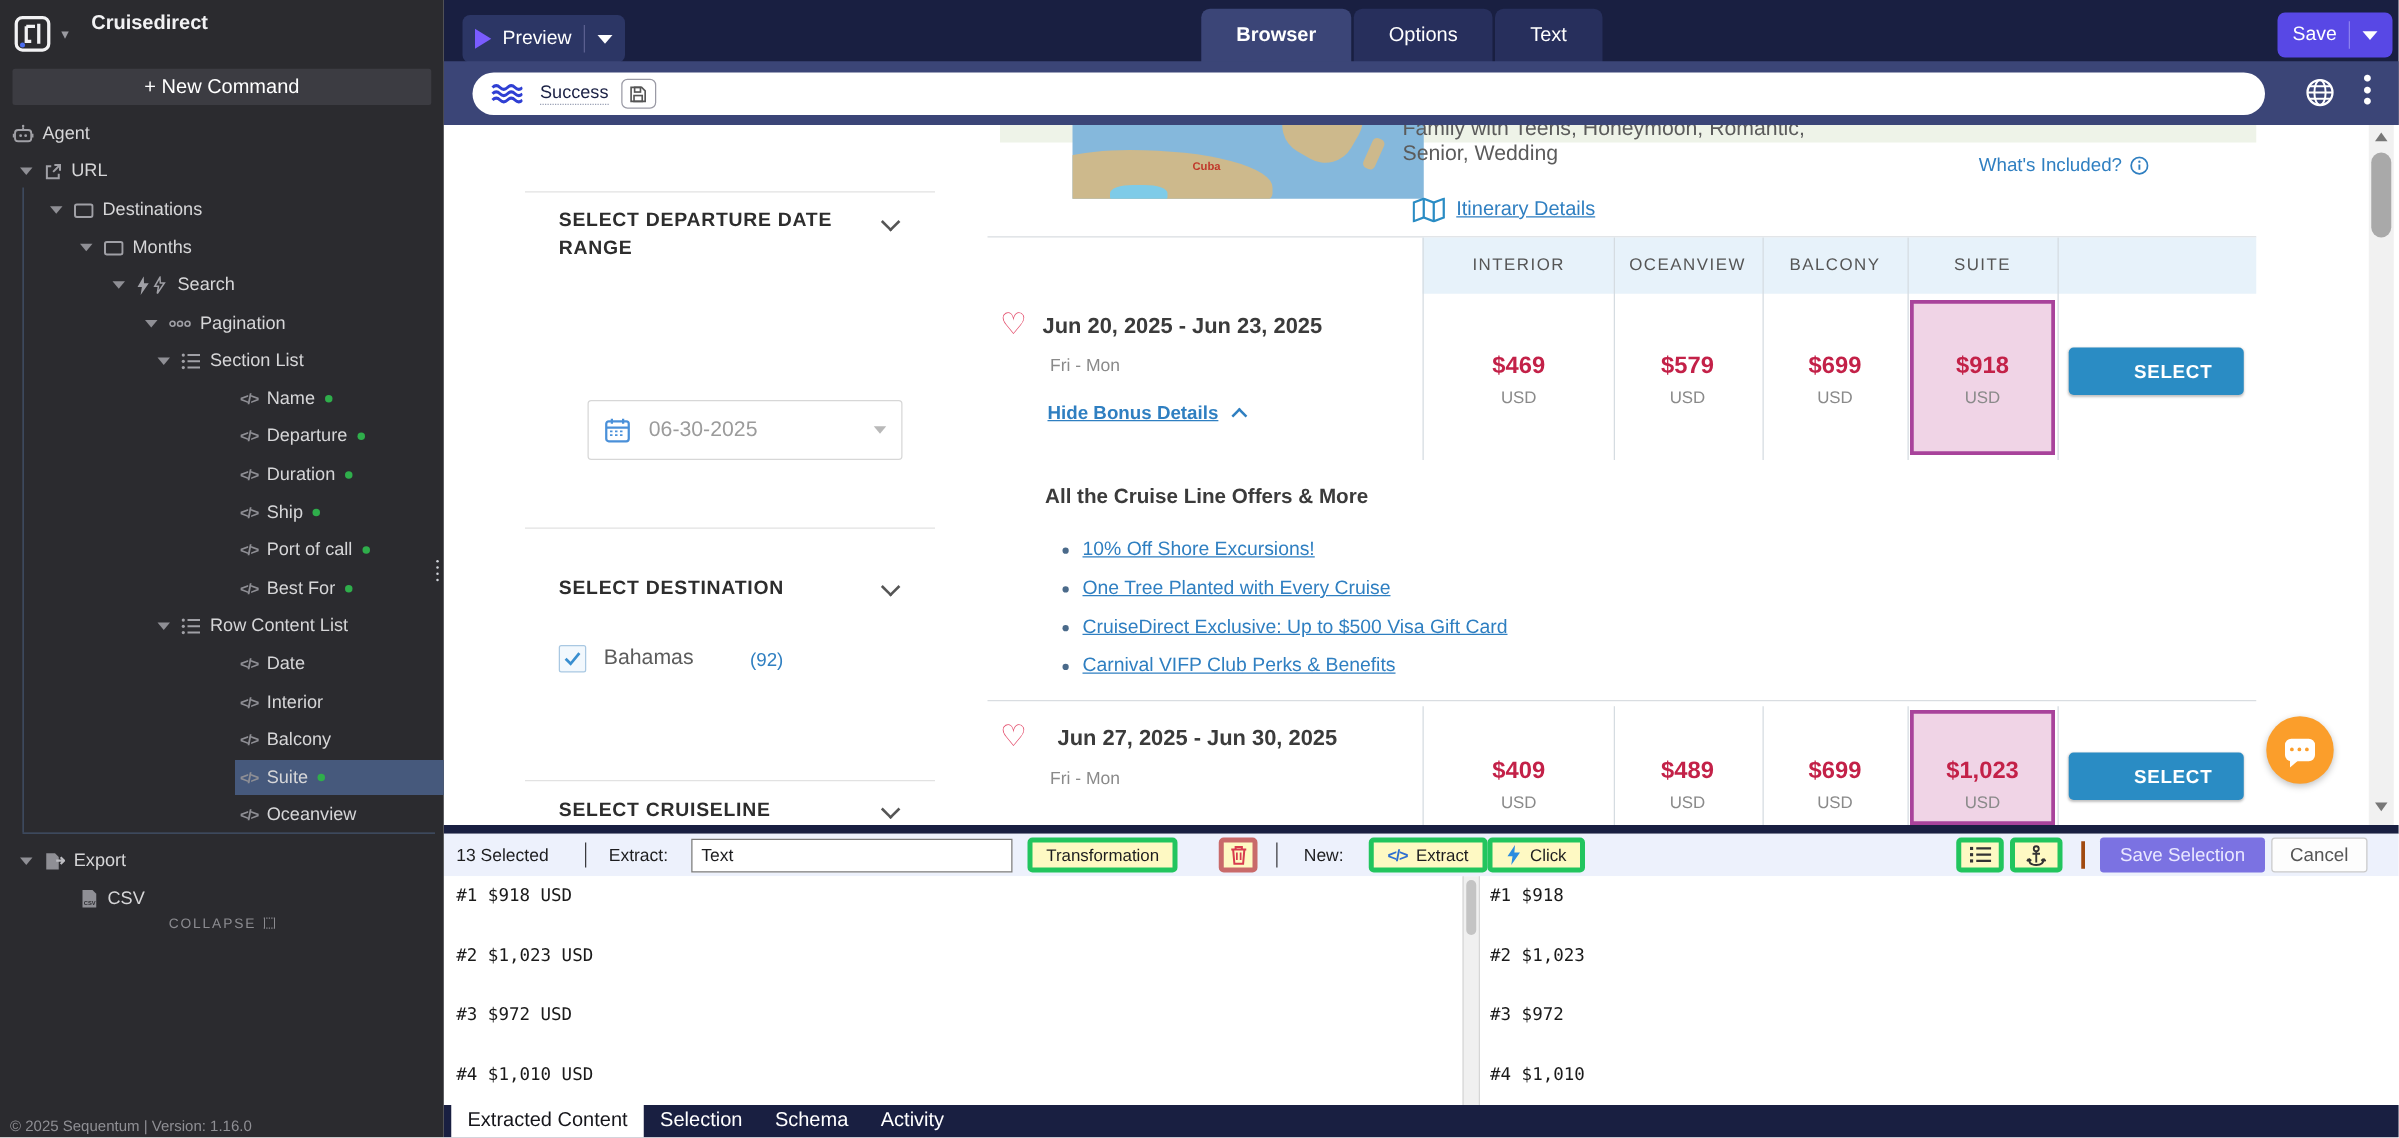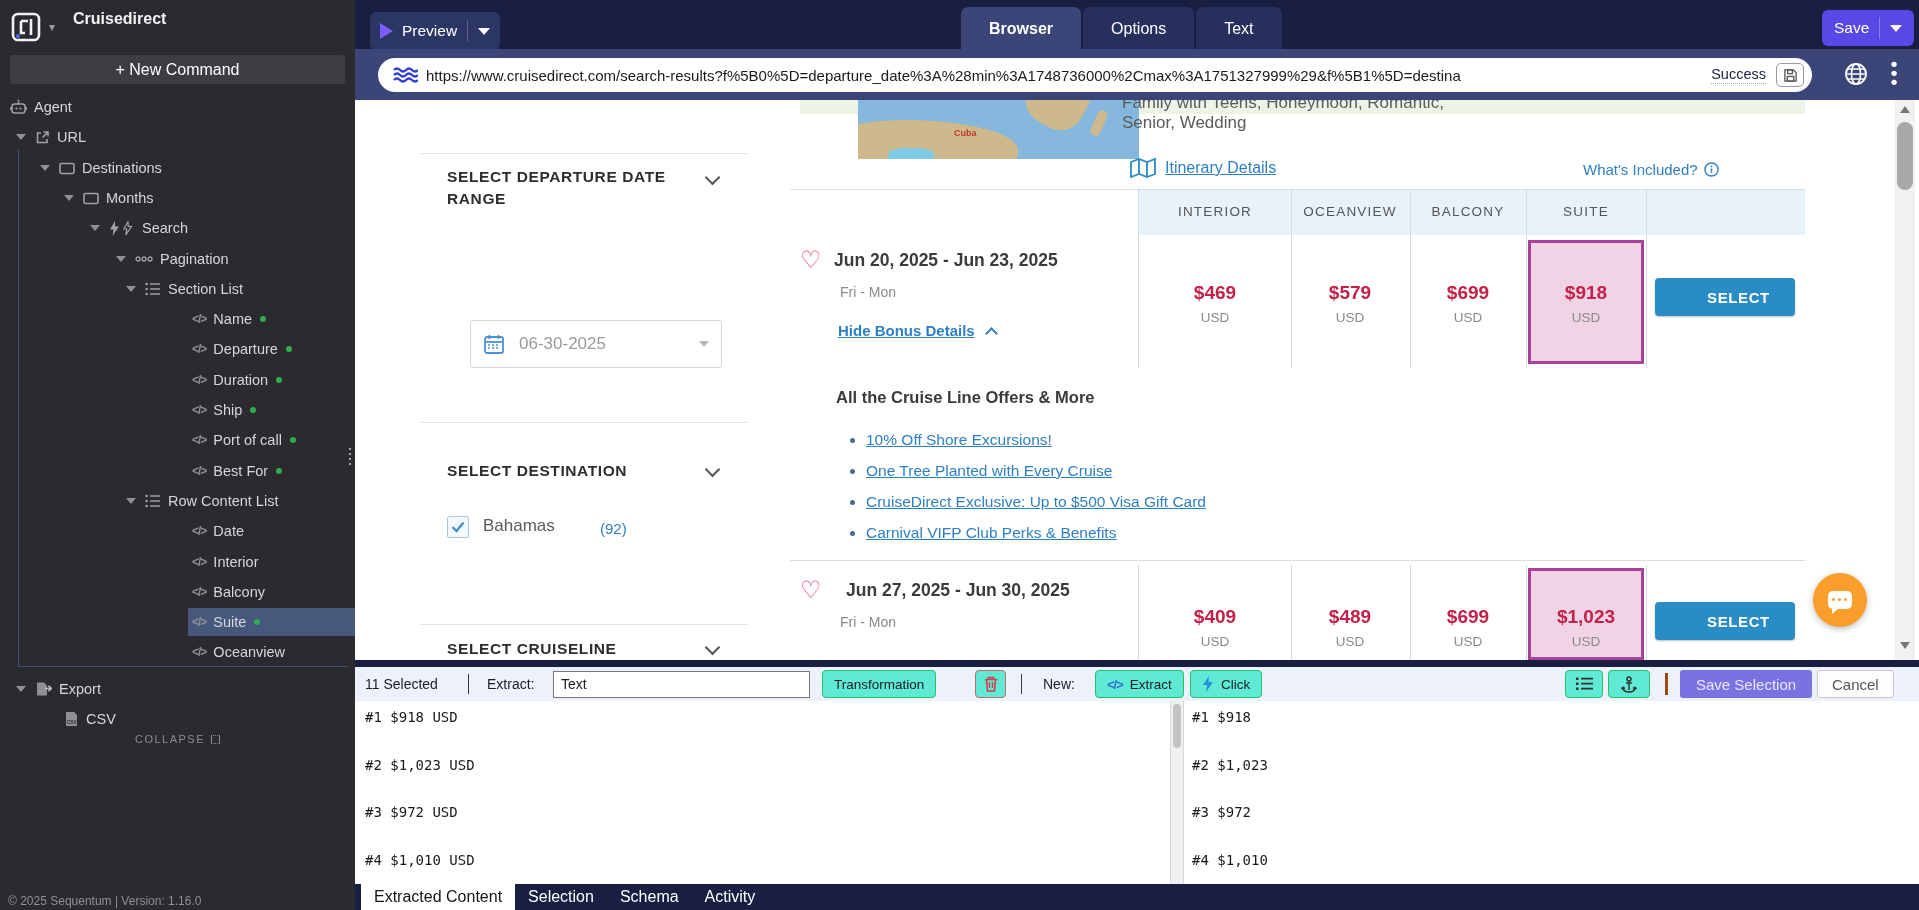--- a/index.html
+++ b/index.html
@@ -88,21 +88,21 @@
 
   .green-strip { position:absolute; left:445px; top:0; width:1005px; height:14px; background:#eef3e8; }
   .map-thumb { position:absolute; left:459px; top:-18px; width:281px; height:77px; background:#85b8dc; overflow:hidden;margin-left:44px; }
   .land1 { position:absolute; left:-30px; top:38px; width:190px; height:50px; background:#cdb98c; border-radius:40% 60% 30% 50%; }
   .land2 { position:absolute; left:170px; top:-14px; width:60px; height:60px; background:#cdb98c; border-radius:40%; transform:rotate(30deg); }
   .land3 { position:absolute; left:236px; top:28px; width:10px; height:26px; background:#cdb98c; transform:rotate(24deg); border-radius:4px;}
   .land4 { position:absolute; left:30px; top:66px; width:46px; height:16px; background:#7ecbe8; border-radius:40%; }
   .map-label { position:absolute; left:96px; top:46px; color:#c0392b; font-size:9px; font-weight:700; }
   .tags-1 { position:absolute; left:767px; top:-7px; font-size:17px; color:#5b5b5b; }
   .tags-2 { position:absolute; left:767px; top:13px; font-size:17px; color:#5b5b5b; }
-  .whats-included { position:absolute; left:1228px; top:24px; font-size:15px; color:#2f7fc1; cursor:pointer; display:flex; align-items:center; gap:6px;margin-top:37px;}
+  .whats-included { position:absolute; left:1228px; top:24px; font-size:15px; color:#2f7fc1; cursor:pointer; display:flex; align-items:center; gap:6px;}
   .itinerary { position:absolute; left:775px; top:58px; display:flex; align-items:center; gap:9px; cursor:pointer; }
   .itinerary .lnk { font-size:16px; color:#2f7fc1; text-decoration:underline; }
   .card-sep { position:absolute; left:435px; width:1015px; height:1px; background:#d9dde1; }
 
   .thead { position:absolute; left:783px; top:90px; width:667px; height:45px; background:#e7f2fa; }
   .th-label { position:absolute; top:14px; font-size:13.5px; color:#555; letter-spacing:1.2px; text-align:center; }
   .col-border { position:absolute; width:1px; background:#d5dce1; }
   .price-cell { position:absolute; text-align:center; }
   .price-amt { font-size:19px; font-weight:700; color:#c32148; }
   .price-cur { font-size:13.5px; color:#8a8a8a; margin-top:6px; }
@@ -135,21 +135,21 @@
 
   
   #panel { position:absolute; left:355px; top:660px; width:1564px; height:250px; background:#fff; }
   .panel-topborder { position:absolute; left:0; top:0; width:1564px; height:7px; background:#191f41; }
   .panel-toolbar { position:absolute; left:0; top:7px; width:1564px; height:34px; background:#edf1fc;
     display:flex; align-items:center; font-size:14px; color:#1d1d1f; }
   .pt-abs { position:absolute; top:0; height:34px; display:flex; align-items:center; }
   .pt-sep { width:1px; height:20px; background:#3a3a3e; }
   .pt-input { width:257px; height:27px; border:1px solid #7a7a7a; background:#fff; font-size:14px;
     padding:0 7px; font-family:inherit; color:#1d1d1f; }
-  .pt-btn { height:28px; border:1px solid #22c55e; background:#5eead4; border-radius:4px;
+  .pt-btn { height:28px; border:4px solid #22c55e; background:#fef9c3; border-radius:4px;
     font-size:13.5px; color:#1d1d1f; display:flex; align-items:center; padding:0 11px; gap:7px;
     font-family:inherit; cursor:pointer; }
   .trash-btn { border-color:#c96a6a; width:31px; justify-content:center; padding:0; }
   .save-sel-btn { background:#7b72e2; border:none; border-radius:3px; color:#e9e7ff; font-size:15px;
     height:28px; padding:0 16px; font-family:inherit; cursor:pointer; }
   .cancel-btn { background:#fdfdfd; border:1px solid #c9c9c9; border-radius:3px; color:#555;
     font-size:15px; height:28px; padding:0 14px; font-family:inherit; cursor:pointer; }
   .orange-sep { width:3px; height:22px; background:#a14a10; }
   .panes { position:absolute; left:0; top:41px; width:1564px; height:183px; background:#fff; }
   .pane-line { position:absolute; font-family:"DejaVu Sans Mono", monospace; font-size:14px; color:#1a1a1a; white-space:pre; }
@@ -414,21 +414,20 @@
 
     <div class="url-row">
       <div class="url-pill">
         <span class="waves-ico">
           <svg width="26" height="20" viewBox="0 0 26 20">
             <path d="M2 5 q3-3 6 0 t6 0 t6 0 t6 0" stroke="#2f3fd3" stroke-width="2.4" fill="none"></path>
             <path d="M2 10 q3-3 6 0 t6 0 t6 0 t6 0" stroke="#2f3fd3" stroke-width="2.4" fill="none"></path>
             <path d="M2 15 q3-3 6 0 t6 0 t6 0 t6 0" stroke="#2f3fd3" stroke-width="2.4" fill="none"></path>
           </svg>
         </span>
-        <span class="url-text">https://www.cruisedirect.com/search-results?f%5B0%5D=departure_date%3A%28min%3A1748736000%2Cmax%3A1751327999%29&amp;f%5B1%5D=destina</span>
         <span class="url-status">Success</span>
         <span class="floppy-btn">
           <svg width="15" height="15" viewBox="0 0 16 16">
             <path d="M2 2 h9 l3 3 v9 h-12 z" fill="none" stroke="#555" stroke-width="1.4"></path>
             <rect x="5" y="2" width="5" height="4" fill="none" stroke="#555" stroke-width="1.4"></rect>
             <rect x="4.5" y="9" width="7" height="5" fill="none" stroke="#555" stroke-width="1.4"></rect>
           </svg>
         </span>
       </div>
       <span class="globe-btn">
@@ -609,21 +608,21 @@
           <i style="left:10px"></i>
           <i style="left:16px"></i>
       </div>
     </div>
   </main>
 
   <section id="panel">
     <div class="panel-topborder"></div>
 
     <div class="panel-toolbar">
-      <div class="pt-abs" style="left:10px">11 Selected</div>
+      <div class="pt-abs" style="left:10px">13 Selected</div>
       <div class="pt-abs" style="left:113px">
           <span class="pt-sep"></span>
         </div>
       <div class="pt-abs" style="left:132px">Extract:</div>
       <div class="pt-abs" style="left:198px">
         <input class="pt-input" value="Text" style="">
       </div>
       <div class="pt-abs" style="left:467px">
         <button class="pt-btn">Transformation</button>
       </div>

